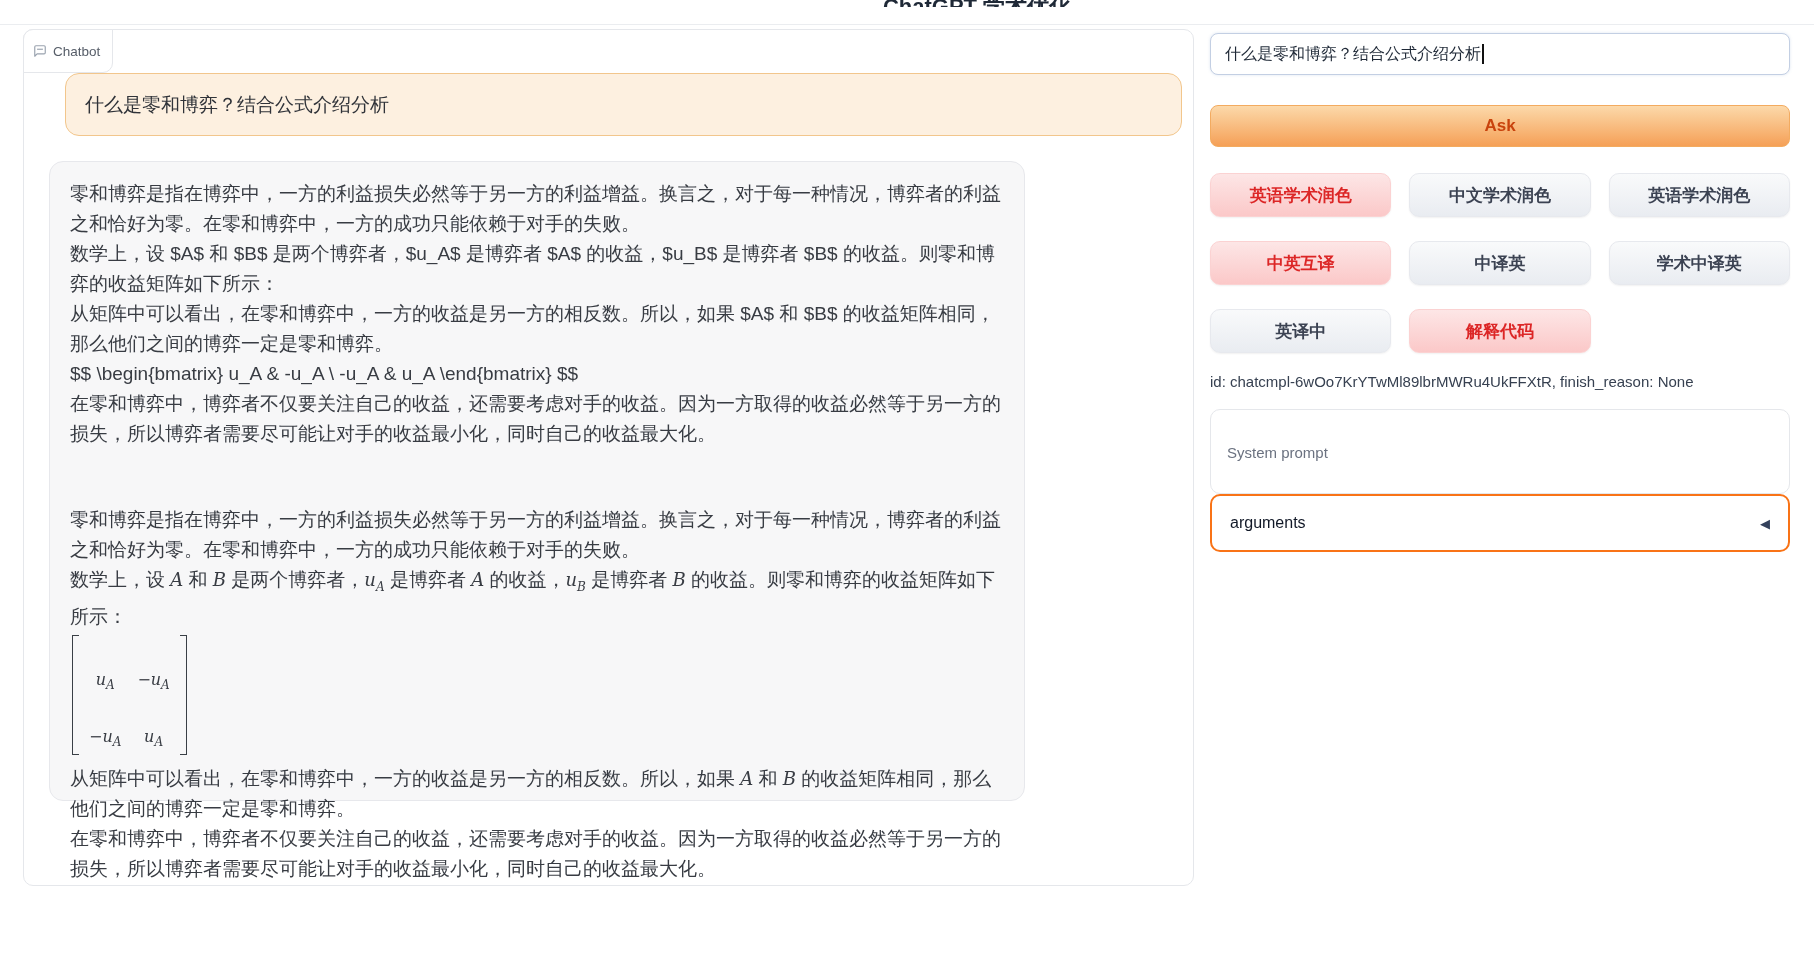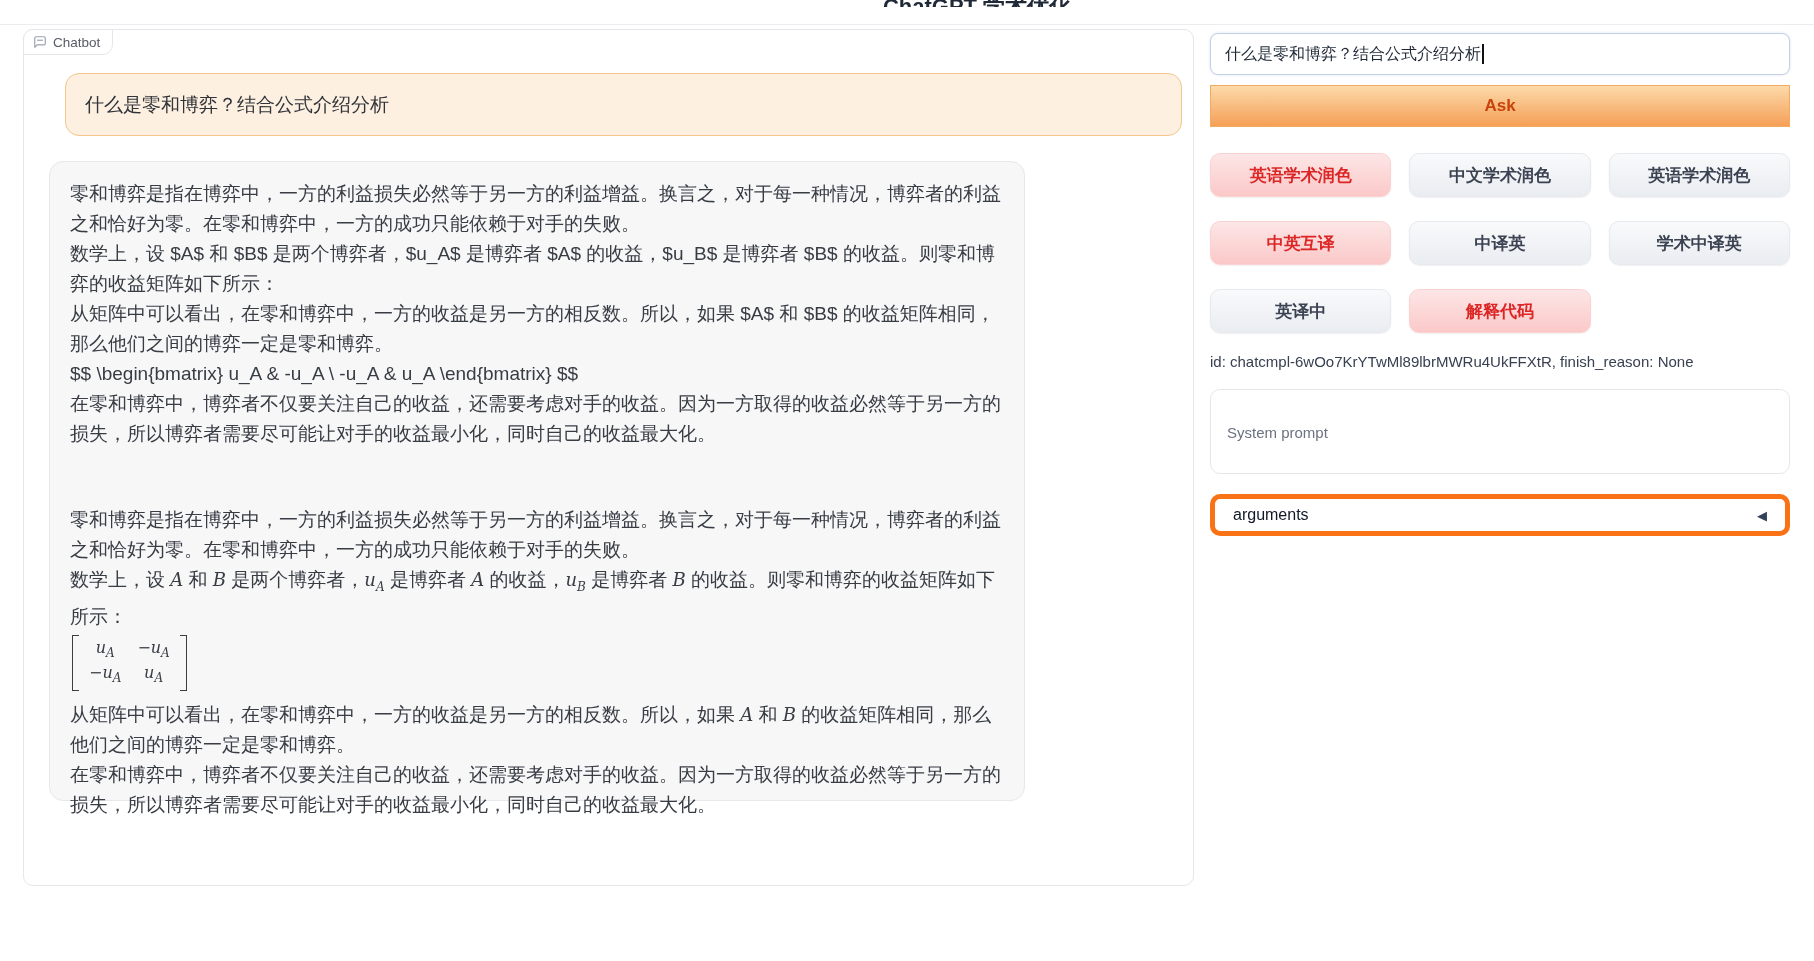--- a/index.html
+++ b/index.html
@@ -9,21 +9,21 @@
   .top-divider { position:absolute; left:0; top:24px; width:1814px; height:1px; background:#ebedf0; }
 
   .title-clip { position:absolute; left:977px; top:0; width:420px; height:7px; overflow:hidden;
     transform:translateX(-50%); text-align:center; }
   .title-clip span { display:inline-block; margin-top:-24px; font-size:22px; font-weight:700;
     color:#1f2937; line-height:30px; white-space:nowrap; }
 
   
   .chat-panel { position:absolute; left:23px; top:29px; width:1171px; height:857px;
     background:#fff; border:1px solid #e5e7eb; border-radius:10px; }
-  .chat-chip { position:absolute; left:-1px; top:-1px; height:26px; padding:0 12px 0 9px;
+  .chat-chip { position:absolute; left:-1px; top:-1px; height:44px; padding:0 12px 0 9px;
     display:flex; align-items:center; gap:6px; background:#fff; border:1px solid #e5e7eb;
     border-top-left-radius:10px; border-bottom-right-radius:10px; }
   .chat-chip svg { display:block; }
   .chat-chip .lbl { font-size:13.5px; color:#565d68; }
 
   .user-msg { position:absolute; left:41px; top:43px; width:1117px; height:63px;
     background:#fdf0e0; border:1px solid #f2c68c; border-radius:14px;
     display:flex; align-items:center; padding:0 19px; font-size:19px; color:#303339; }
 
   .bot-msg { position:absolute; left:25px; top:131px; width:976px; height:640px;
@@ -34,53 +34,53 @@
 
   .mvar { font-family:"DejaVu Serif", serif; font-style:italic; font-size:18px; }
   .mvar sub, .mcell sub { font-family:"DejaVu Serif", serif; font-style:italic; font-size:12px; }
 
   .matrix { display:inline-flex; align-items:stretch; margin:3px 0 4px 2px; }
   .brk { width:7px; }
   .brk.l { border-left:1.6px solid #3a3f46; border-top:1.6px solid #3a3f46; border-bottom:1.6px solid #3a3f46; }
   .brk.r { border-right:1.6px solid #3a3f46; border-top:1.6px solid #3a3f46; border-bottom:1.6px solid #3a3f46; }
   .matrix-grid { display:grid; grid-template-columns:auto auto; column-gap:16px;
     padding:3px 10px; line-height:19px; }
-  .mcell { font-family:"DejaVu Serif", serif; font-style:italic; font-size:16px; text-align:center; }
+  .mcell { font-family:"DejaVu Serif", serif; font-style:italic; font-size:16px; text-align:center;margin-top:32px; }
 
   
   .right-col { position:absolute; left:1210px; top:33px; width:580px; }
 
   .prompt-input { width:100%; height:42px; background:#fff; border:1px solid #c3cfe3;
     border-radius:8px; display:flex; align-items:center; padding:0 14px;
     font-size:16px; color:#1f2937; box-shadow:0 0 3px rgba(120,150,200,.25); }
   .caret { display:inline-block; width:1.5px; height:20px; background:#111; margin-left:1px; }
 
-  .ask-btn { margin-top:10px; width:100%; height:42px; border:1px solid #f3ab60; border-radius:0;
+  .ask-btn { margin-top:30px; width:100%; height:42px; border:1px solid #f3ab60; border-radius:8px;
     background:linear-gradient(180deg,#fcd9aa 0%,#f5a057 100%);
     color:#c9430d; font-weight:700; font-size:17px;
     display:flex; align-items:center; justify-content:center; cursor:pointer; }
 
   .btn-grid { margin-top:26px; display:grid; grid-template-columns:1fr 1fr 1fr;
     column-gap:18px; row-gap:24px; }
   .qbtn { height:44px; border-radius:10px; display:flex; align-items:center; justify-content:center;
     font-size:17px; font-weight:700; cursor:pointer; border:1px solid #e7e9ee;
     box-shadow:0 1px 2px rgba(0,0,0,.06); font-family:"Liberation Sans", sans-serif; }
   .qbtn.secondary { background:linear-gradient(180deg,#f9fafb 0%,#e9ecf1 100%); color:#3b4252; }
   .qbtn.primary { background:linear-gradient(180deg,#fde6e6 0%,#fbc8c8 100%); color:#dc2626; border-color:#fbd2d2; }
 
   .status-line { margin-top:20px; font-size:15px; color:#374151; }
 
   .sys-group { margin-top:19px; background:#fff; border:1px solid #e5e7eb; border-radius:10px;
     padding:14px 16px 20px; }
   .sys-label { font-size:15px; color:#6b7280; margin-bottom:12px;margin-top:20px; }
   .sys-input { height:44px; border:1px solid #d7dce3; border-radius:8px; background:#fff;
     display:flex; align-items:center; padding:0 13px; font-size:15.5px; color:#1f2937; }
 
-  .accordion { margin-top:20px; background:#fff; border:5px solid #f97316; border-radius:10px;
-    height:42px; display:flex; align-items:center; justify-content:space-between;
+  .accordion { background:#fff; border:2px solid #f97316; border-radius:10px;
+    height:58px; display:flex; align-items:center; justify-content:space-between;
     padding:0 18px; cursor:pointer; }
   .accordion .lbl { font-size:16px; color:#111827; }
   .accordion .arrow { font-size:13px; color:#33415c; }
 </style>
 </head>
 <body>
 
 <div class="top-divider"></div>
 
 <div class="title-clip">

